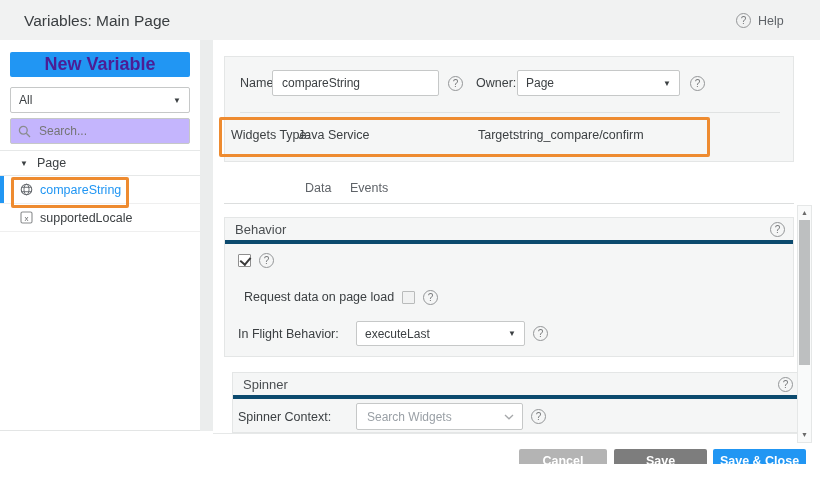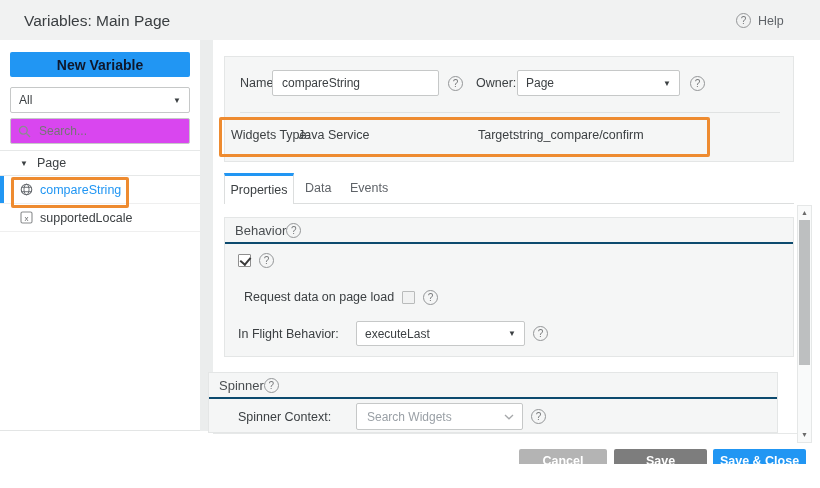--- a/index.html
+++ b/index.html
@@ -17,25 +17,25 @@
          font-size:10px;line-height:13px;text-align:center;display:inline-block;box-sizing:border-box;background:transparent;flex:0 0 auto;}
   .selectbox{display:flex;align-items:center;justify-content:space-between;background:#fff;
              border:1px solid #c6c8c8;border-radius:2px;padding:0 8px;box-sizing:border-box;font-size:12px;color:#3c4043;}
   .arrow{font-size:8px;color:#3c4043;}
   input{font-family:"Liberation Sans","DejaVu Sans",sans-serif;}
   .txtinput{border:1px solid #c6c8c8;border-radius:2px;box-sizing:border-box;padding:0 9px;font-size:12px;color:#3c4043;background:#fff;outline:none;}
   .txtinput::placeholder{color:#9aa0a6;}
 
   
   .sidebar{left:0;top:40px;width:200px;height:391px;background:#fff;border-bottom:1px solid #e3e5e5;box-sizing:border-box;}
-  .new-var-btn{position:absolute;left:10px;top:12px;width:180px;height:25px;background:#2196f3;color:#0f172a;
-               border:none;border-radius:2px;font-size:14px;font-weight:bold;display:flex;align-items:center;justify-content:center;cursor:pointer;}
+  .new-var-btn{position:absolute;left:10px;top:12px;width:180px;height:25px;background:#2196f3;color:#4c1d95;
+               border:none;border-radius:2px;font-size:18px;font-weight:bold;display:flex;align-items:center;justify-content:center;cursor:pointer;}
   .filter-select{position:absolute;left:10px;top:47px;width:180px;height:26px;}
   .search-box{position:absolute;left:10px;top:78px;width:180px;height:26px;border:1px solid #c6c8c8;border-radius:2px;
-              box-sizing:border-box;display:flex;align-items:center;padding:0 7px;gap:6px;background:#d946ef;}
+              box-sizing:border-box;display:flex;align-items:center;padding:0 7px;gap:6px;background:#c4b5fd;}
   .search-box input{border:none;outline:none;flex:1;font-size:12px;min-width:0;background:transparent;}
   .tree{position:absolute;left:0;top:110px;width:200px;}
   .tree-group{height:26px;border-top:1px solid #e6e8e8;border-bottom:1px solid #e6e8e8;display:flex;align-items:center;gap:9px;padding-left:20px;box-sizing:border-box;background:#fff;}
   .tree-row{position:relative;height:28px;display:flex;align-items:center;gap:7px;padding-left:20px;border-bottom:1px solid #efefef;box-sizing:border-box;background:#fff;cursor:pointer;}
   .tree-row.selected .row-label{color:#2196f3;}
   .sel-bar{position:absolute;left:0;top:0;width:4px;height:100%;background:#2196f3;}
   .row-label{color:#3c4043;}
   .expander{font-size:8px;color:#3c4043;}
 
   .v-divider{left:200px;top:40px;width:13px;height:391px;background:#ebeded;}
@@ -53,23 +53,23 @@
 
   
   .tabstrip-line{left:224px;top:203px;width:570px;height:1px;background:#dcdede;}
   .tab-active{left:224px;top:173px;width:70px;height:31px;background:#fff;border:1px solid #dcdede;border-top:3px solid #2196f3;
               border-bottom:none;box-sizing:border-box;display:flex;align-items:center;justify-content:center;z-index:2;color:#3c4043;cursor:default;}
   .tab-plain{top:173px;height:30px;line-height:30px;color:#5f6368;cursor:pointer;}
 
   
   .section{background:#f5f6f6;border:1px solid #e4e6e6;box-sizing:border-box;}
   .sec-behavior{left:224px;top:217px;width:570px;height:140px;}
-  .sec-spinner{left:208px;top:372px;width:570px;height:61px;overflow:hidden;text-decoration:underline;}
-  .sec-header{position:absolute;left:0;top:0;width:100%;height:26px;border-bottom:2px solid #0c4a6e;box-sizing:border-box;
-              display:flex;align-items:center;justify-content:flex-start;padding:0 8px 0 10px;}
+  .sec-spinner{left:232px;top:372px;width:570px;height:61px;overflow:hidden;text-decoration:underline;}
+  .sec-header{position:absolute;left:0;top:0;width:100%;height:26px;border-bottom:4px solid #0c4a6e;box-sizing:border-box;
+              display:flex;align-items:center;justify-content:space-between;padding:0 8px 0 10px;}
   .sec-title{font-size:13px;color:#4a4e51;}
   .frow{position:absolute;display:flex;align-items:center;gap:8px;}
   .flabel{color:#3c4043;}
   .flabel-fixed{width:110px;flex:0 0 110px;color:#3c4043;}
 
   .checkbox{width:13px;height:13px;box-sizing:border-box;border-radius:1px;position:relative;flex:0 0 auto;cursor:pointer;}
   .checkbox.checked{border:1px solid #8f8f8f;background:#fff;}
   .checkbox.checked::after{content:"";position:absolute;left:3px;top:0px;width:5px;height:8px;
                            border:solid #3a3a3a;border-width:0 2px 2px 0;transform:rotate(40deg);}
   .checkbox.unchecked{border:1px solid #b9bbbb;background:#f1f2f2;}
@@ -174,21 +174,20 @@
   <span class="abs vt-label" style="left:231px;top:128px;">Widgets Type:</span>
   <span class="abs vt-label" style="left:298px;top:128px;">Java Service</span>
   <span class="abs vt-label" style="left:478px;top:128px;">Target:</span>
   <span class="abs vt-label" style="left:513px;top:128px;">string_compare/confirm</span>
 
   <div class="abs annotation" style="left:219px;top:117px;width:485px;height:34px;"></div>
 
   <div class="abs annotation" style="left:11px;top:177px;width:112px;height:25px;"></div>
 
   <div class="abs tabstrip-line"></div>
-  <div class="abs tab-active">Properties</div>
   <span class="abs tab-plain" style="left:305px;text-align:right;">Data</span>
   <span class="abs tab-plain" style="left:350px;">Events</span>
 
   <div class="abs section sec-behavior">
     <div class="sec-header">
       <span class="sec-title">Behavior</span>
       <span class="qicon">?</span>
     </div>
   </div>
 

